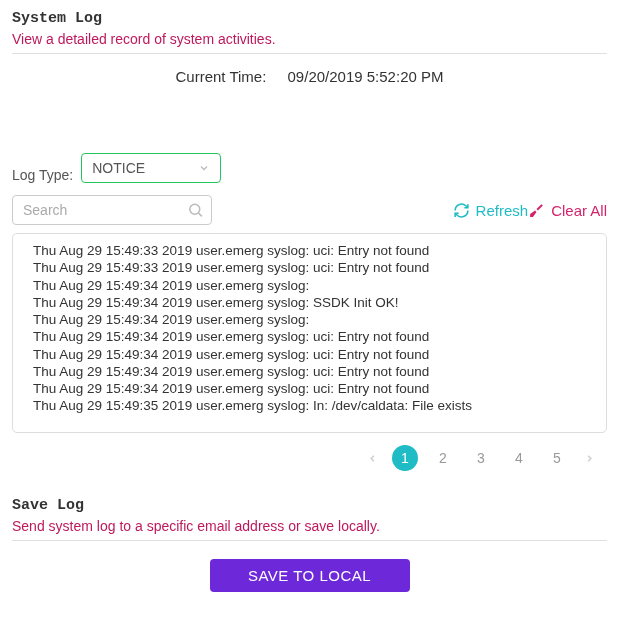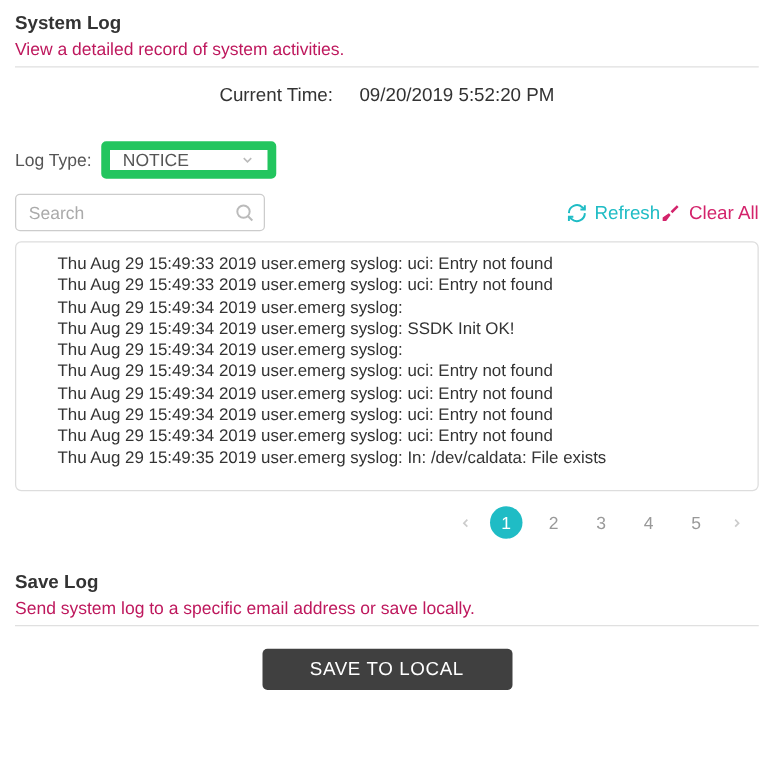--- a/index.html
+++ b/index.html
@@ -9,61 +9,63 @@
     color: #333;
     background: #fff;
     width: 619px;
     padding: 10px 12px;
   }
   .section-title {
     font-weight: bold;
     font-size: 15px;
     color: #333;
     margin-bottom: 4px;
+    font-family: Liberation Mono, monospace;
   }
   .section-desc {
     color: #be185d;
     font-size: 14px;
     margin-bottom: 6px;
   }
   .hr {
     border: none;
     border-top: 1px solid #e0e0e0;
     margin-bottom: 14px;
   }
   .current-time {
     text-align: center;
     font-size: 15px;
     color: #333;
     margin: 14px 0 28px 0;
   }
   .current-time .lbl { margin-right: 17px; }
   .row {
     display: flex;
-    align-items: center;
+    align-items: flex-end;
     margin-bottom: 12px;
   }
   .log-type-label {
     color: #555;
     margin-right: 8px;
     font-size: 14px;
   }
   .select-wrap {
     position: relative;
     width: 140px;
     height: 30px;
-    border: 7px solid #22c55e;
+    border: 1px solid #22c55e;
     border-radius: 4px;
     display: flex;
     align-items: center;
     padding: 0 10px;
     color: #555;
     font-size: 14px;
     background: #fff;
     cursor: pointer;
+    margin-top: 40px;
   }
   .select-wrap .chev {
     position: absolute;
     right: 10px;
     top: 50%;
     transform: translateY(-50%);
     color: #bbb;
   }
   .toolbar {
     display: flex;
@@ -112,21 +114,21 @@
     border-radius: 5px;
     padding: 8px 4px 4px 20px;
     height: 200px;
     overflow: hidden;
     font-size: 13.5px;
     line-height: 1.28;
     color: #333;
     font-family: Arial, Helvetica, sans-serif;
     margin-bottom: 12px;
   }
-  .log-line { white-space: pre; margin-left: 13px; }
+  .log-line { white-space: pre; }
   .pagination {
     display: flex;
     justify-content: flex-end;
     align-items: center;
     gap: 4px;
     padding-right: 8px;
     margin-bottom: 26px;
   }
   .page-btn {
     width: 26px;
@@ -141,21 +143,21 @@
     margin: 0 6px;
   }
   .page-btn.active {
     background: #1fbcc5;
     color: #fff;
   }
   .page-arrow { color: #ccc; cursor: pointer; padding: 0 4px;}
   .save-btn {
     display: block;
     margin: 18px auto 0 auto;
-    background: #404040;
+    background: #6d28d9;
     color: #fff;
     border: none;
     border-radius: 4px;
     padding: 8px 0;
     width: 200px;
     font-size: 15px;
     letter-spacing: 0.5px;
     cursor: pointer;
     text-align: center;
   }

